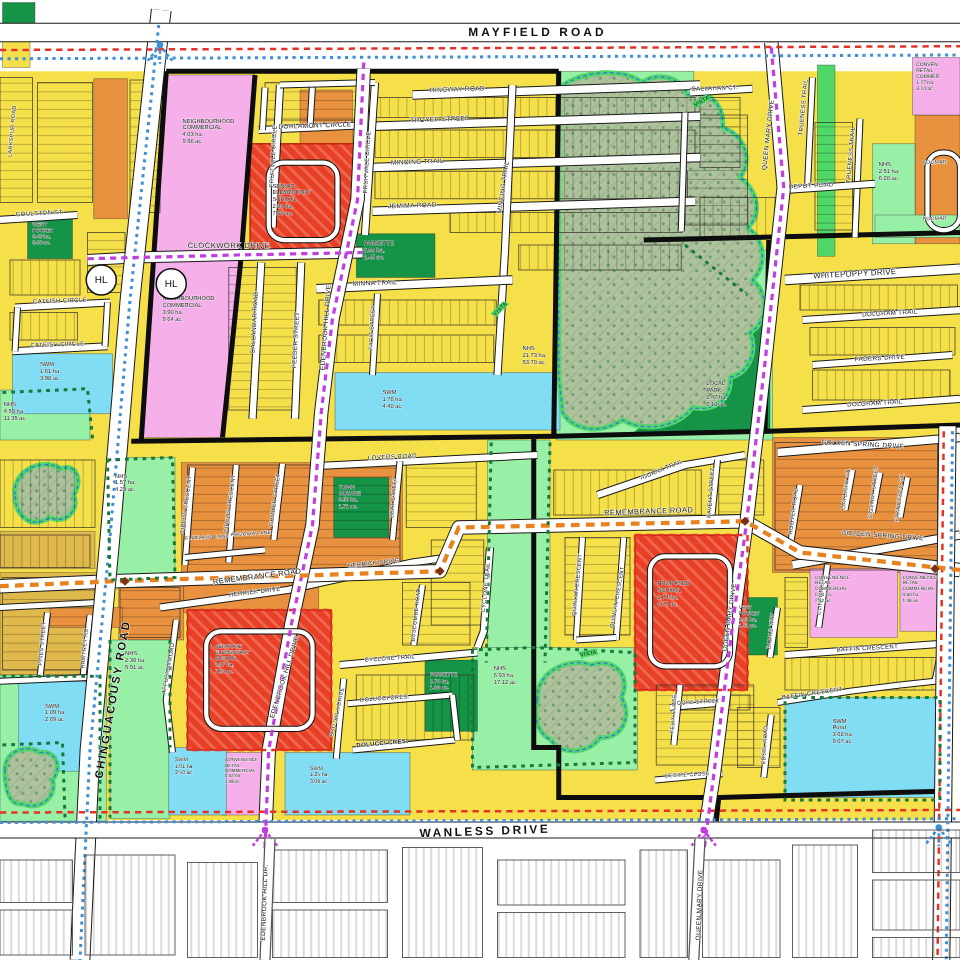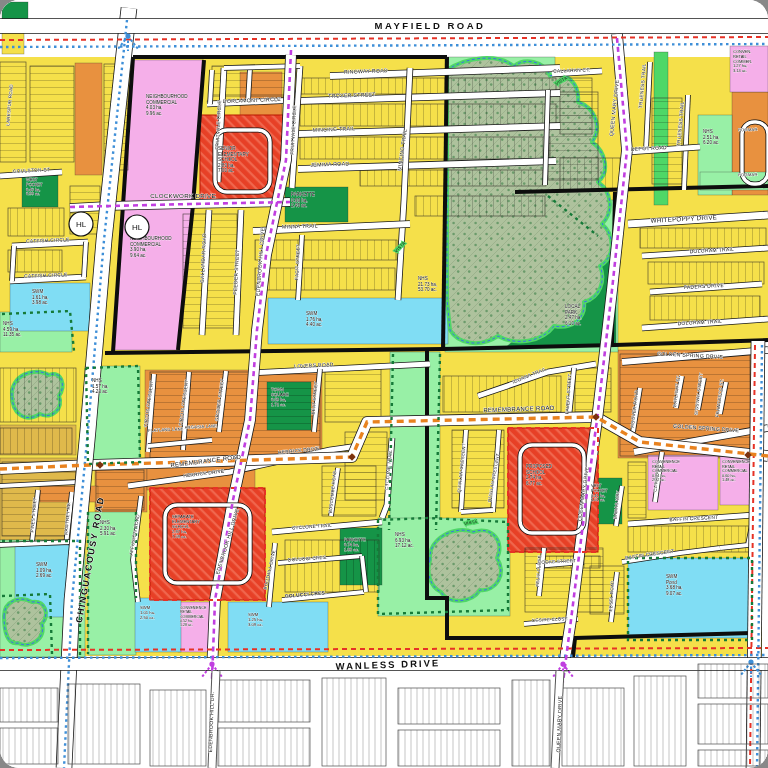--- a/index.html
+++ b/index.html
@@ -1,17 +1,17 @@
 <!DOCTYPE html>
 <html><head>
 <meta charset="utf-8">
 <style>
   html,body{margin:0;padding:0;background:#888;}
   #stage{width:768px;height:768px;position:relative;background:#fff;overflow:hidden;
-         font-family:"Liberation Sans",sans-serif;border-radius:19px;}
+         font-family:"Liberation Sans",sans-serif;}
   svg text{font-family:"Liberation Sans",sans-serif;}
 </style>
 </head>
 <body>
 
 <div id="stage">
   <svg id="map" width="768" height="768" viewBox="0 0 768 768">
       <defs>
         <pattern id="pv" width="7" height="12" patternUnits="userSpaceOnUse">
           <path d="M3.5,0V12" stroke="#000" stroke-opacity="0.32" stroke-width="0.6"></path>

